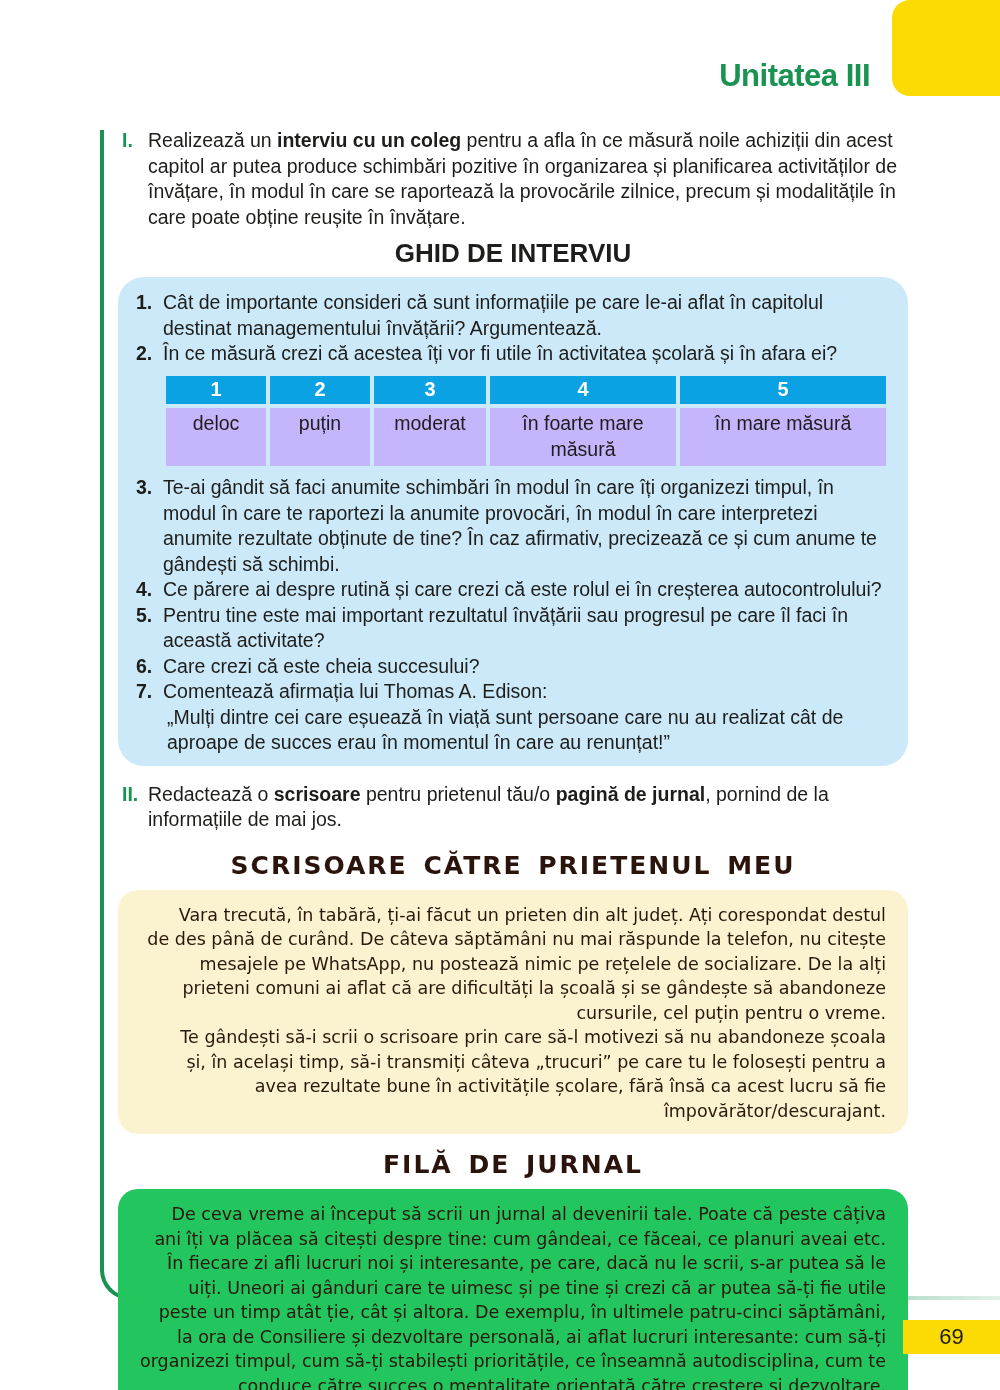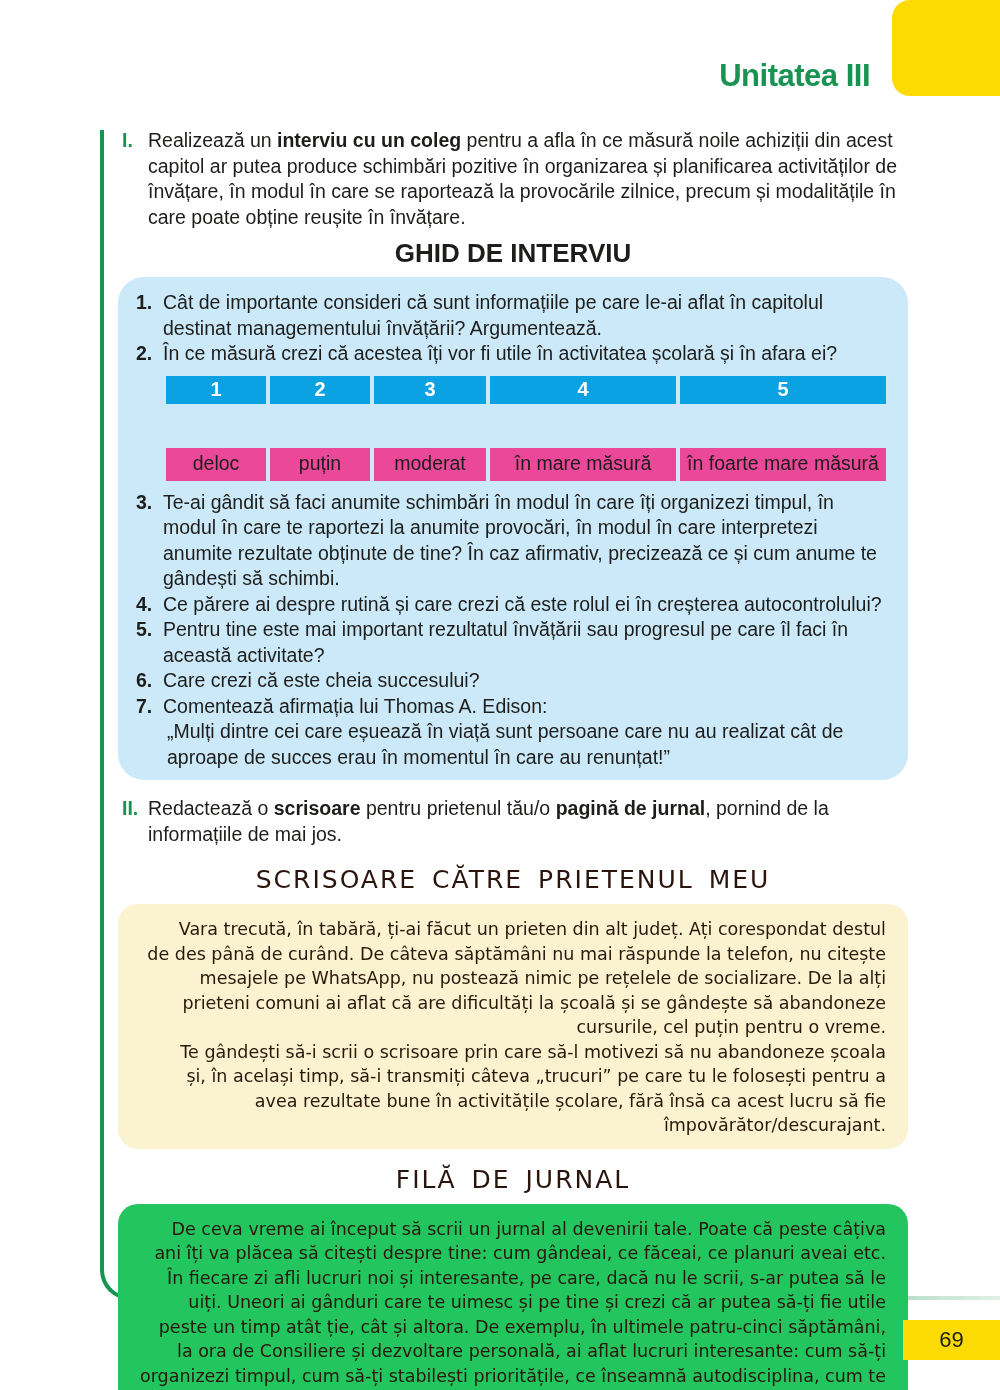--- a/index.html
+++ b/index.html
@@ -55,43 +55,43 @@
   .scale-table {
     margin:9px 0 9px 32px; display:grid;
     grid-template-columns:100px 100px 112px 186px 206px;
     gap:4px; width:720px;
   }
   .scale-table .th {
     background:#0aa2e2; color:#ffffff; font-weight:bold; font-size:20px;
     text-align:center; padding:1px 0 2px 0;
   }
   .scale-table .td {
-    background:#ec4899; color:#1d1d1b; font-size:19.5px;
-    text-align:center; padding:3px 0 4px 0;margin-top:40px;
+    background:#c4b5fd; color:#1d1d1b; font-size:19.5px;
+    text-align:center; padding:3px 0 4px 0;
   }
 
   
   .comic-title {
     text-align:center; font-family:"DejaVu Sans", sans-serif;
-    font-weight:normal; font-size:25px; letter-spacing:2px; word-spacing:5px; color:#2a140c;
+    font-weight:bold; font-size:25px; letter-spacing:2px; word-spacing:5px; color:#2a140c;
   }
   .comic-title-letter { margin-top:18px; }
   .comic-title-journal { margin-top:16px; }
 
   .panel-cream, .panel-pink {
     margin-top:10px; border-radius:20px; padding:13px 22px 11px 22px;
     font-family:"DejaVu Sans", sans-serif; font-size:17.5px; line-height:24.5px; color:#2a170b;
   }
   .panel-cream { background:#fbf3d0; }
   .panel-pink  { background:#22c55e; }
   .panel-cream p, .panel-pink p { margin:0; text-indent:28px;text-align:right; }
 
   
   .page-num-box {
-    position:absolute; top:1320px; right:0; width:97px; height:40px;
+    position:absolute; top:1320px; right:0; width:97px; height:34px;
     background:#fcdb05; display:flex; align-items:center; justify-content:center;
     font-size:22px; color:#1d1d1b;
   }
 </style>
 </head>
 <body>
 
 <div class="page">
 
   <div class="unit-tab"></div>
@@ -121,22 +121,22 @@
 
       <div class="scale-table">
         <div class="th">1</div>
         <div class="th">2</div>
         <div class="th">3</div>
         <div class="th">4</div>
         <div class="th">5</div>
         <div class="td">deloc</div>
         <div class="td">puțin</div>
         <div class="td">moderat</div>
+        <div class="td">în foarte mare măsură</div>
         <div class="td">în mare măsură</div>
-        <div class="td">în foarte mare măsură</div>
       </div>
 
       <div class="q">
         <span class="qnum">3.</span>
         <span>Te-ai gândit să faci anumite schimbări în modul în care îți organizezi timpul, în modul în care te raportezi la anumite provocări, în modul în care interpretezi anumite rezultate obținute de tine? În caz afirmativ, precizează ce și cum anume te gândești să schimbi.</span>
       </div>
       <div class="q">
         <span class="qnum">4.</span>
         <span>Ce părere ai despre rutină și care crezi că este rolul ei în creșterea autocontrolului?</span>
       </div>

